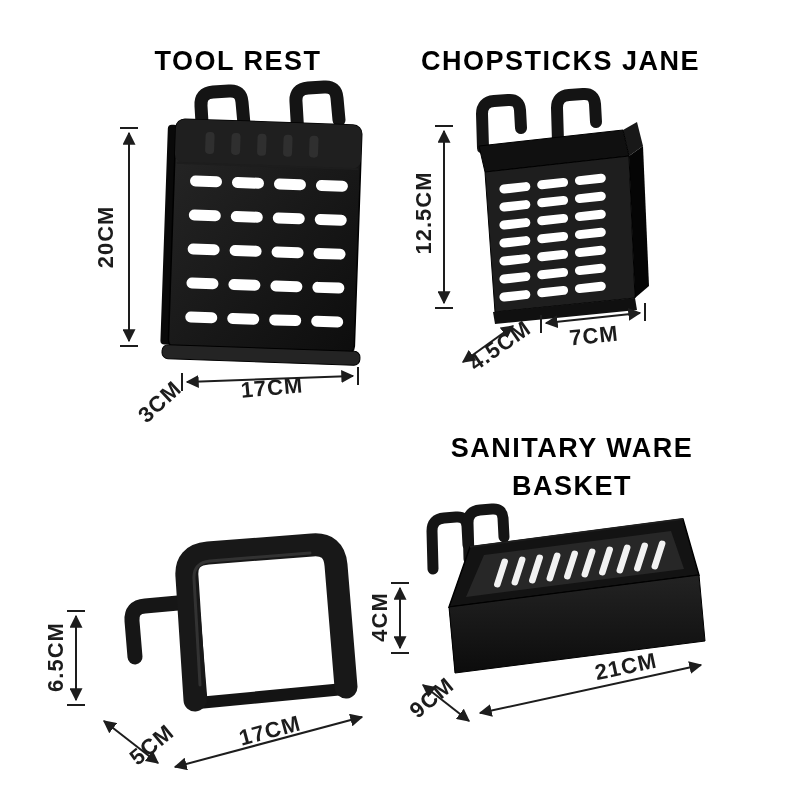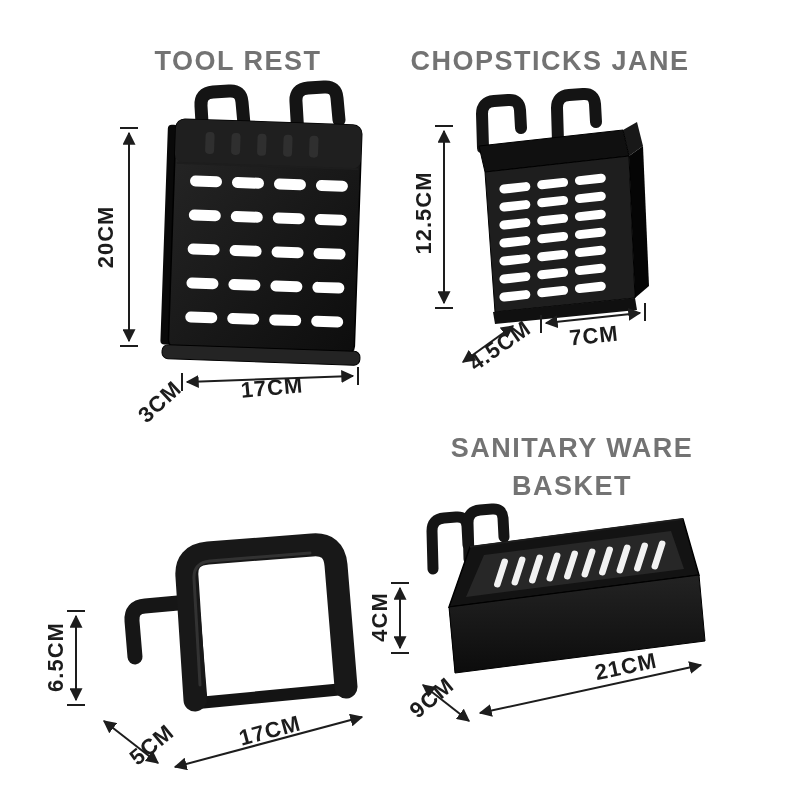--- a/index.html
+++ b/index.html
@@ -1,19 +1,19 @@
 <!DOCTYPE html>
 <html><head>
 <meta charset="utf-8">
 <style>
   * { margin:0; padding:0; box-sizing:border-box; }
   html,body { width:800px; height:800px; background:#ffffff; font-family:"Liberation Sans", sans-serif; }
   .sheet { position:relative; width:800px; height:800px; background:#ffffff; overflow:hidden; }
   .title {
-    position:absolute; color:#737373; font-weight:700; font-size:27px;
+    position:absolute; color:#000000; font-weight:700; font-size:27px;
     letter-spacing:1.5px; text-align:center; line-height:38px; white-space:normal;
   }
   .dim {
     position:absolute; color:#1c1c1c; font-weight:700; font-size:22px;
     letter-spacing:1px; display:flex; align-items:center; justify-content:center;
     white-space:nowrap;
   }
   .art { position:absolute; }
   svg line, svg path.dimline { stroke:#1d1d1d; }
 </style>
@@ -86,21 +86,21 @@
       <line x1="92" y1="293" x2="92" y2="311"></line>
       <line x1="268" y1="287" x2="268" y2="305"></line>
       <line x1="97" y1="302" x2="263" y2="296" marker-start="url(#arrA)" marker-end="url(#arrA)"></line>
     </g>
   </svg>
 
   <div class="dim" style="left:66px; top:224px; width:80px; height:26px; transform:rotate(-90deg);">20CM</div>
   <div class="dim" style="left:232px; top:375px; width:80px; height:26px; transform:rotate(-5deg);">17CM</div>
   <div class="dim" style="left:125px; top:389px; width:70px; height:26px; transform:rotate(-43deg);">3CM</div>
 
-  <h2 class="title" style="left:400px; top:42px; width:300px;">CHOPSTICKS JANE</h2>
+  <h2 class="title" style="left:400px; top:42px; width:300px;text-align:right;">CHOPSTICKS JANE</h2>
 
   <svg class="art" style="left:395px; top:80px;" width="310" height="330" viewBox="0 0 310 330">
     <defs>
       <marker id="arrB" viewBox="0 0 10 10" refX="9" refY="5" markerWidth="6.5" markerHeight="6.5" orient="auto-start-reverse">
         <path d="M0,0 L10,5 L0,10 z" fill="#1d1d1d"></path>
       </marker>
     </defs>
 
     <g fill="none" stroke="#141414" stroke-width="12" stroke-linecap="round">
       <path d="M88,68 L87,34 Q87,22 99,21 L113,20 Q124,19 125,30 L126,48"></path>

